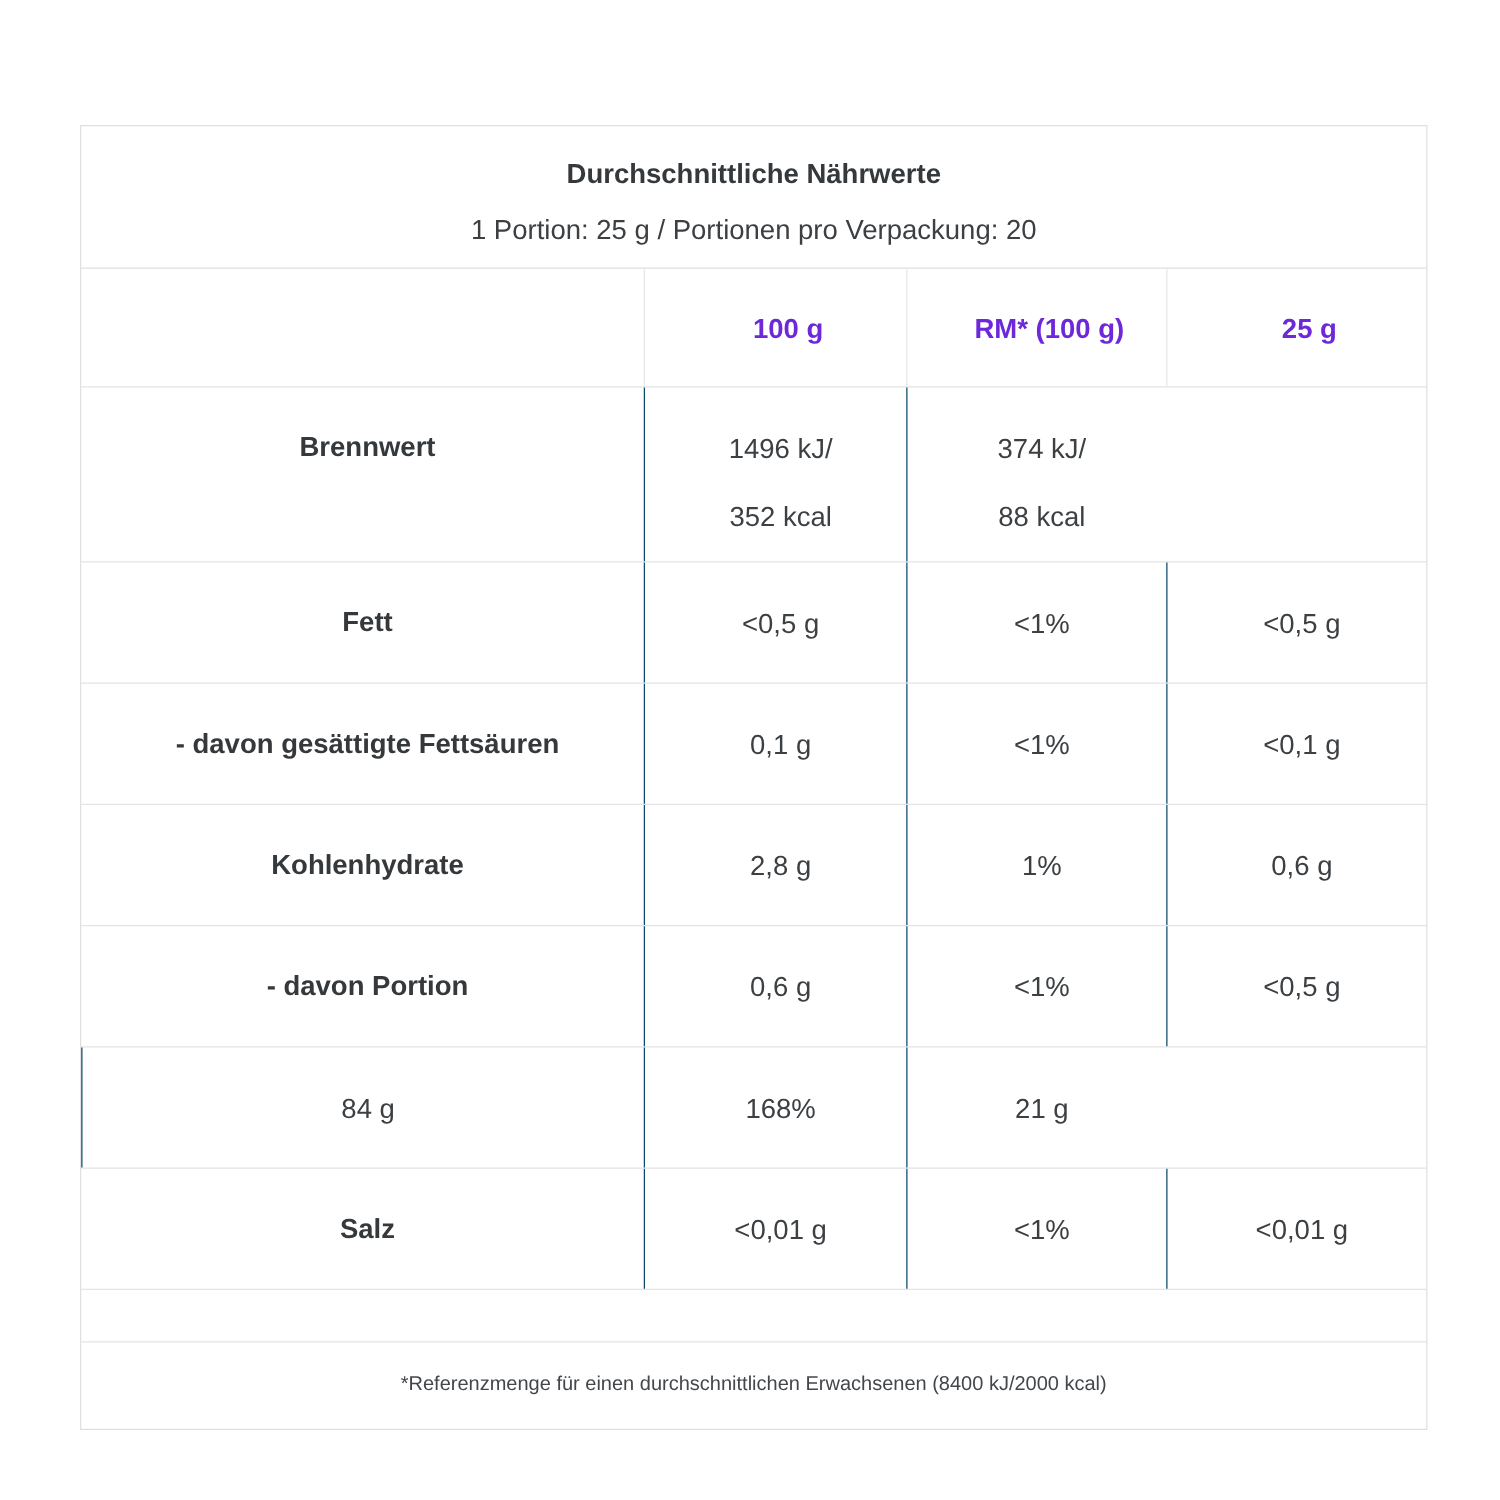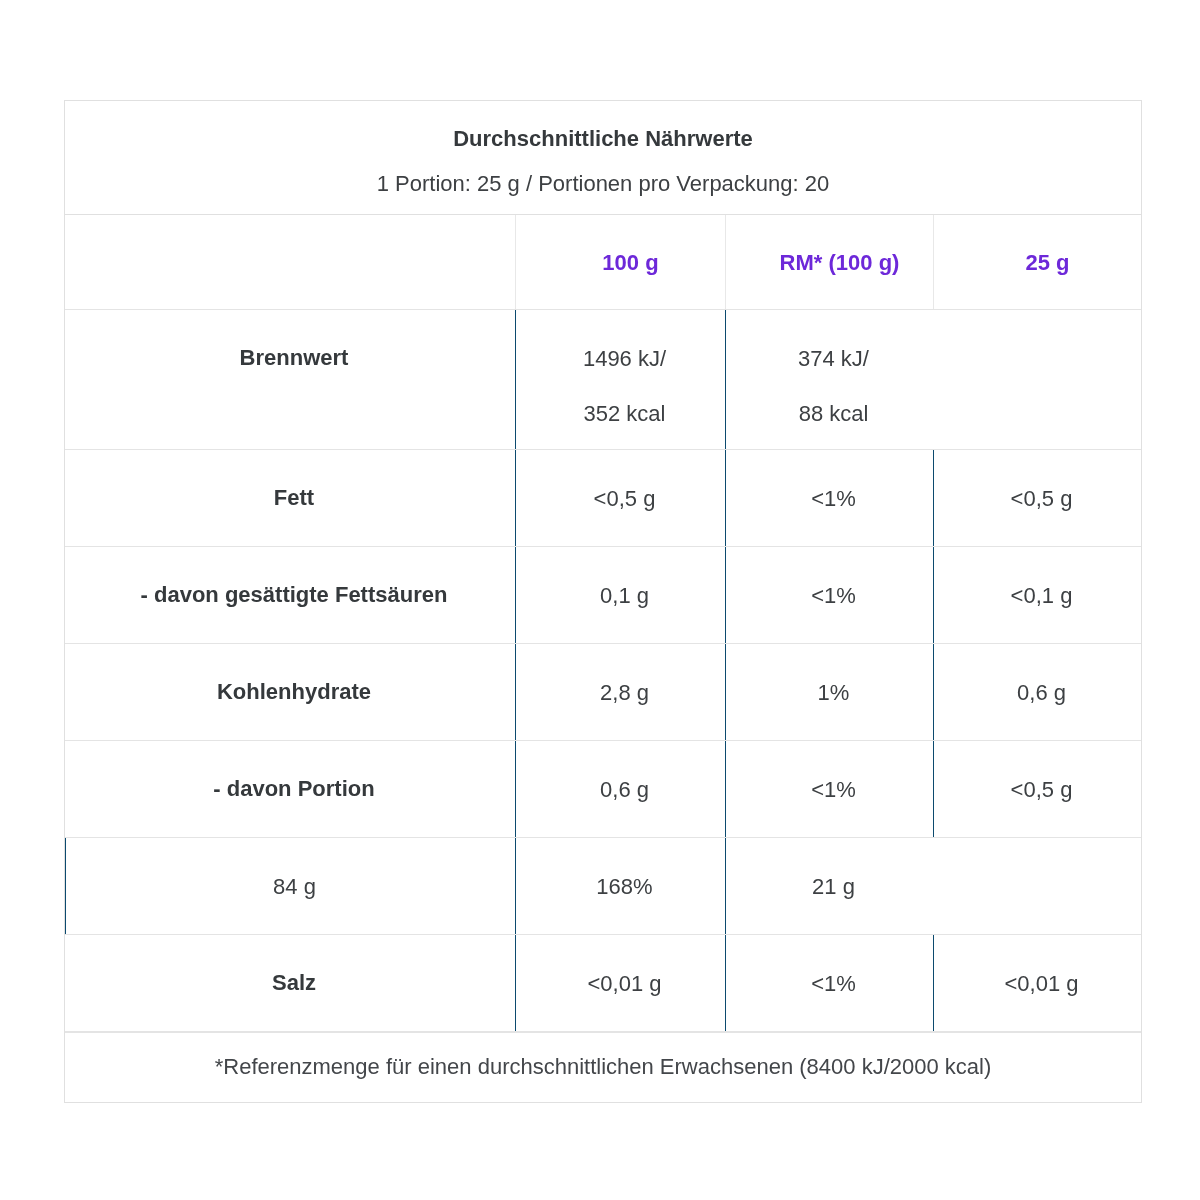--- a/index.html
+++ b/index.html
@@ -62,23 +62,24 @@
     padding-left: 40px;
   }
   .cell.label {
     font-weight: bold;
     color: #35393c;
   }
   .footnote {
     height: 70px;
     padding: 22px 28px 0 28px;
     border-top: 1px solid #e4e4e4;
-    font-size: 22px;
+    font-size: 16px;
     line-height: 24px;
     color: #43464a;
+    margin-top: 41px;
   }
 </style>
 </head>
 <body>
 
 <div class="nutrition-table">
 
   <div class="thead">
     <div class="title">Durchschnittliche Nährwerte</div>
     <div class="subtitle">1 Portion: 25 g / Portionen pro Verpackung: 20</div>

